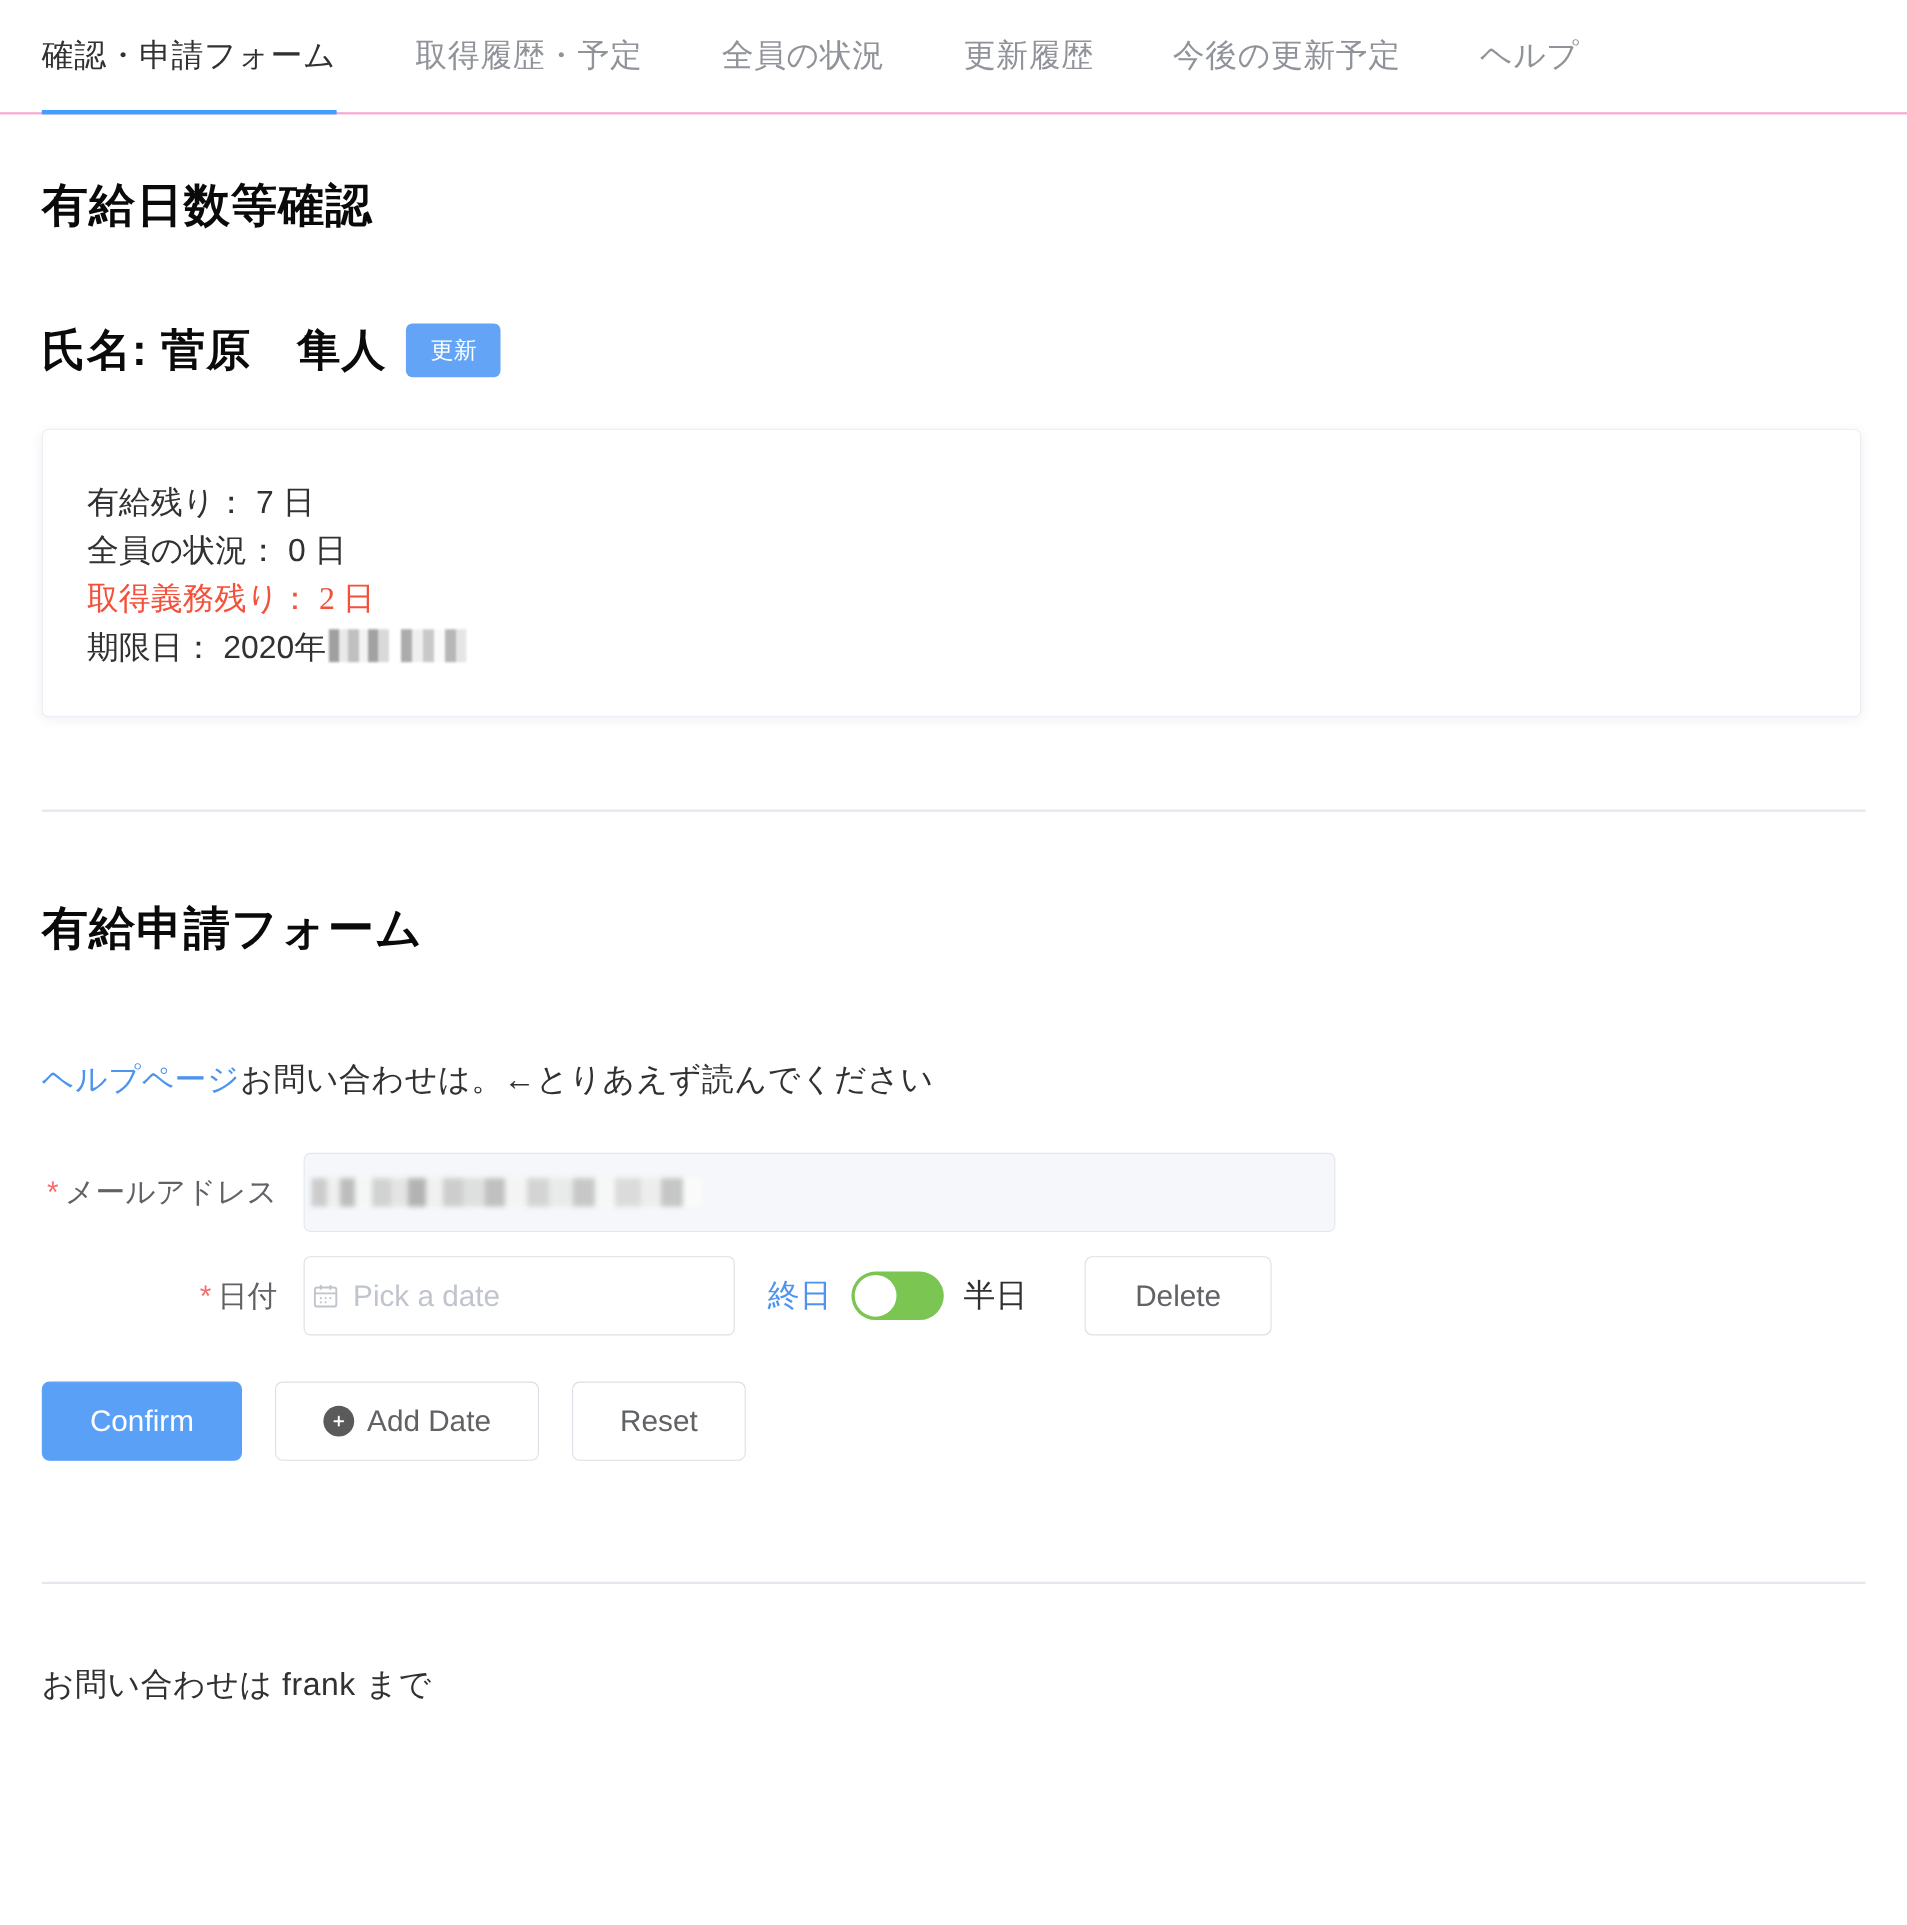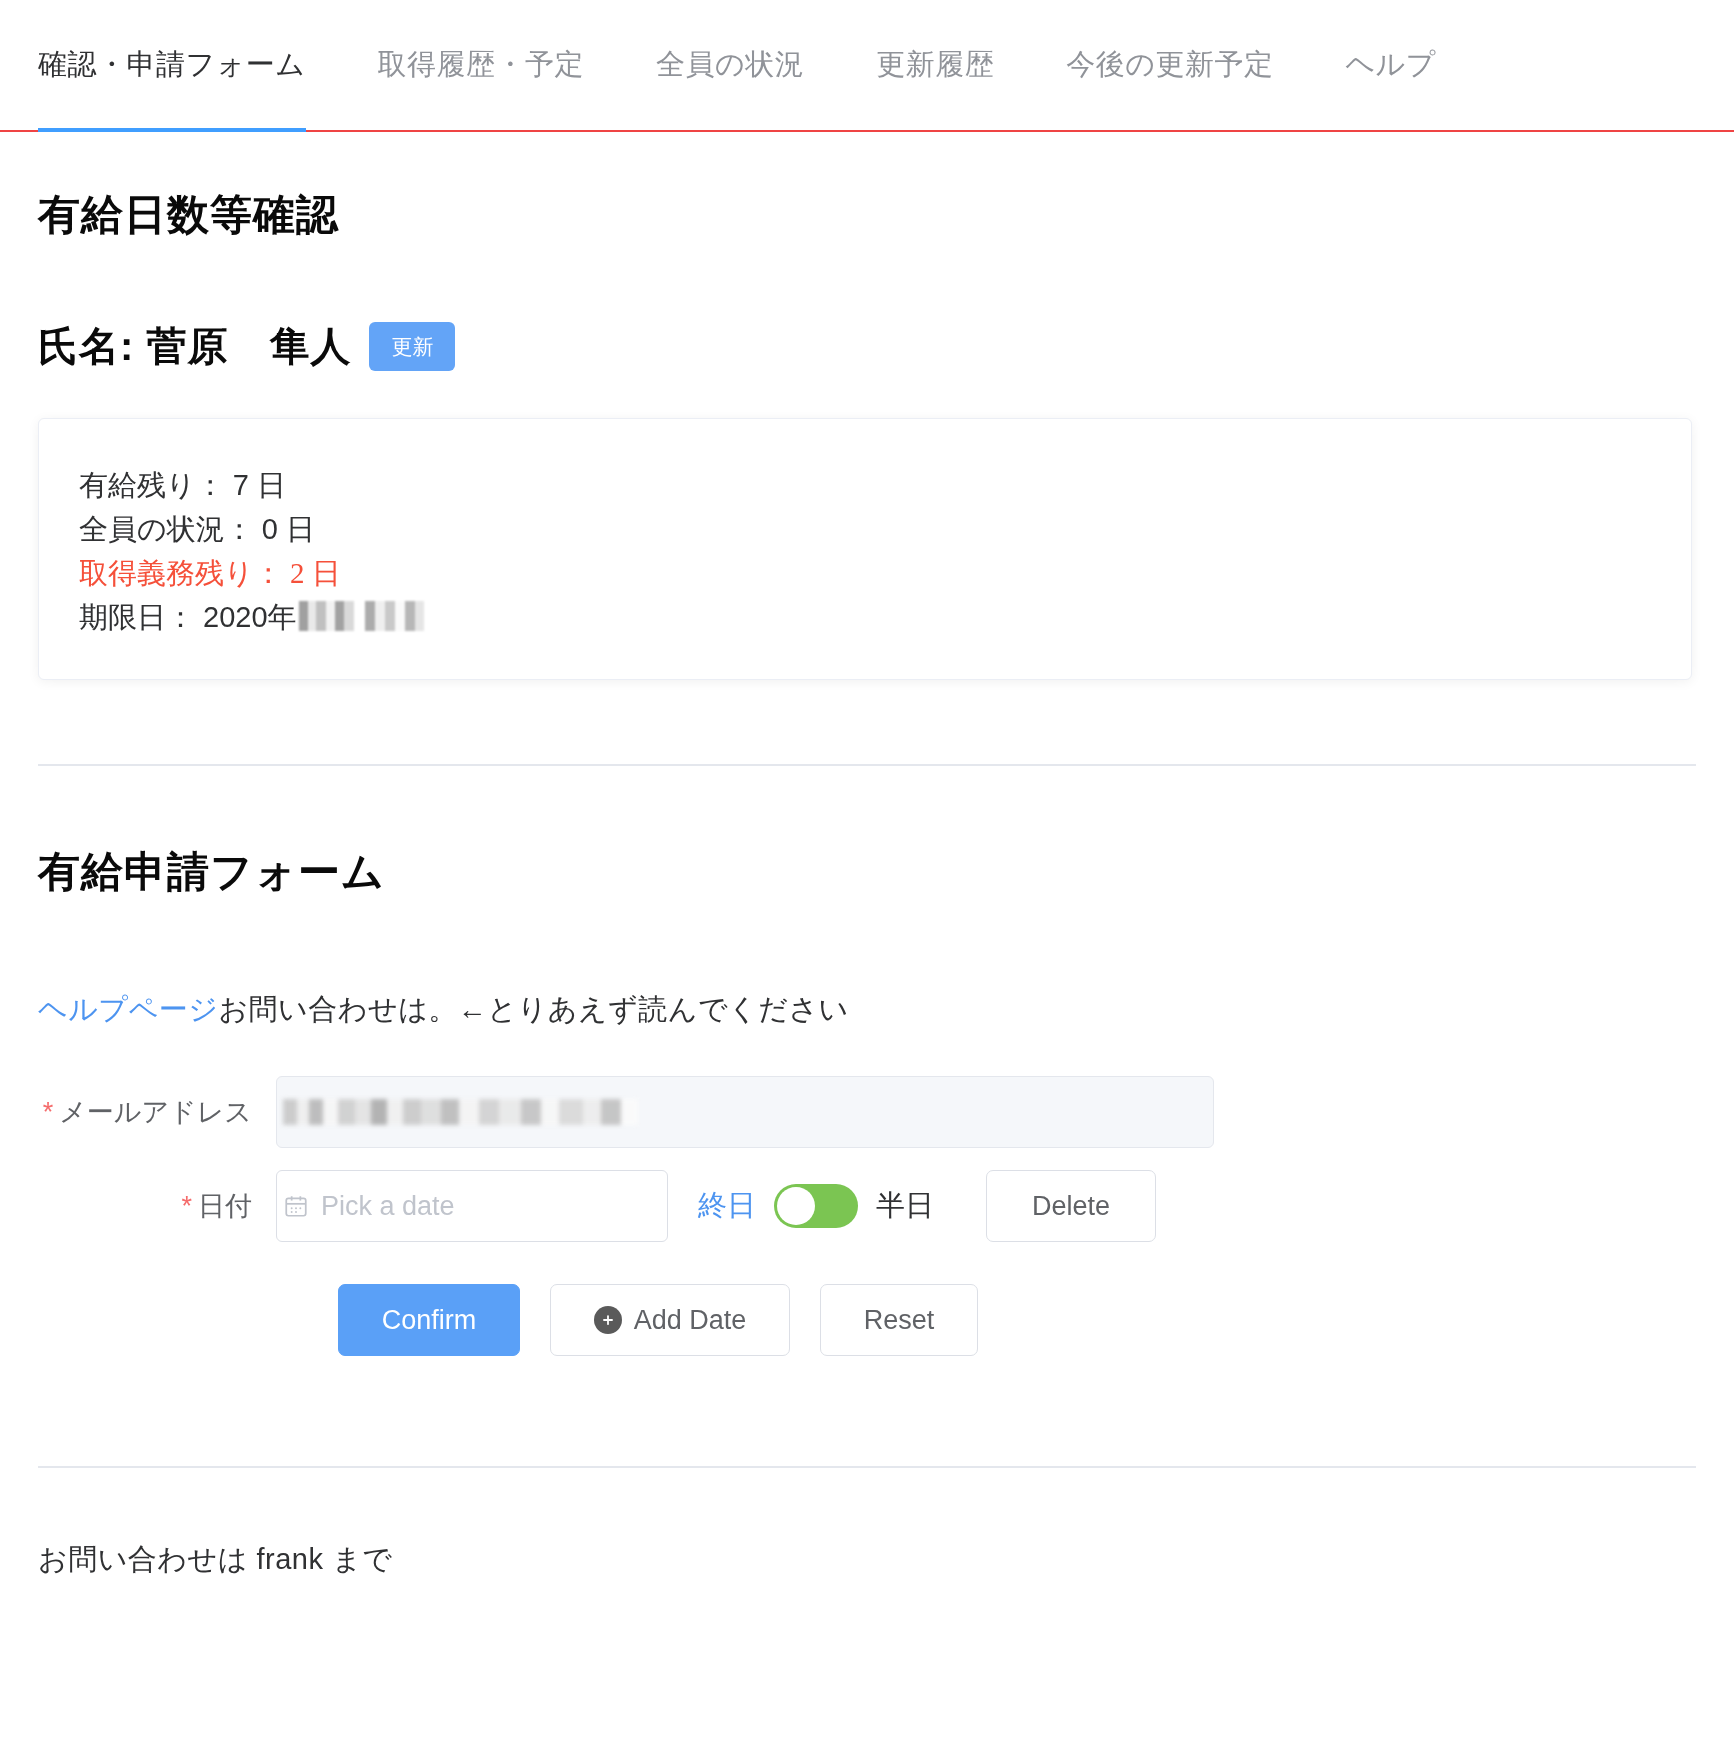--- a/index.html
+++ b/index.html
@@ -18,23 +18,23 @@
   }
 
   .page {
     width: 1734px;
     position: relative;
   }
 
   
   .tabbar {
     position: relative;
-    height: 132px;
+    height: 104px;
     padding: 0 38px;
-    border-bottom: 2px solid #ef4444;
+    border-bottom: 2px solid #f9a8d4;
     display: flex;
     align-items: flex-end;
   }
   .tabs {
     display: flex;
     align-items: flex-end;
     height: 100%;
   }
   .tab {
     position: relative;
@@ -280,21 +280,20 @@
     line-height: 1;
     white-space: nowrap;
   }
   .btn-delete { margin-left: 52px; width: 170px; }
 
   .actions {
     display: flex;
     align-items: flex-start;
     gap: 30px;
     margin-top: 42px;
-    margin-left: 300px;
   }
   .btn-primary {
     background: #5aa0f7;
     border-color: #5aa0f7;
     color: #ffffff;
     width: 182px;
   }
   .btn-add { width: 240px; }
   .btn-reset { width: 158px; }
   .plus-icon {

